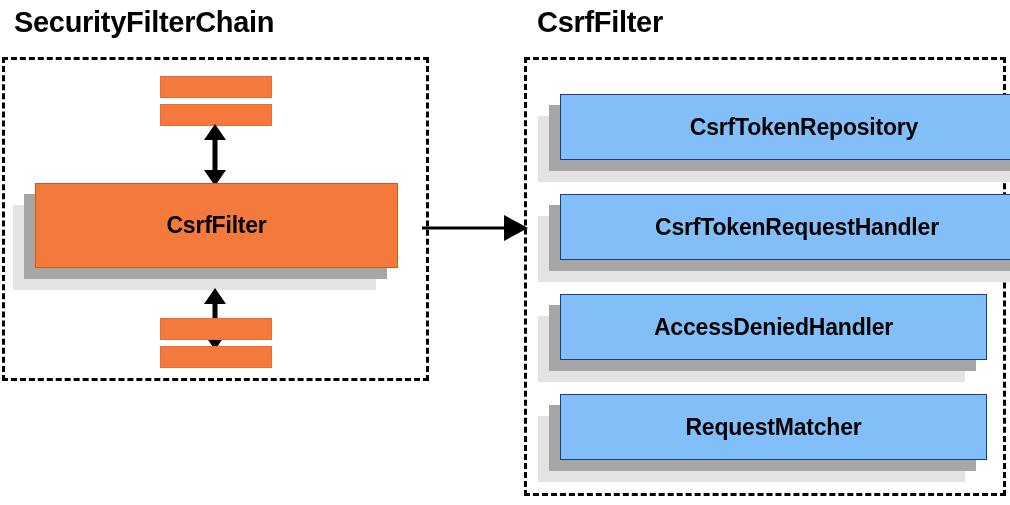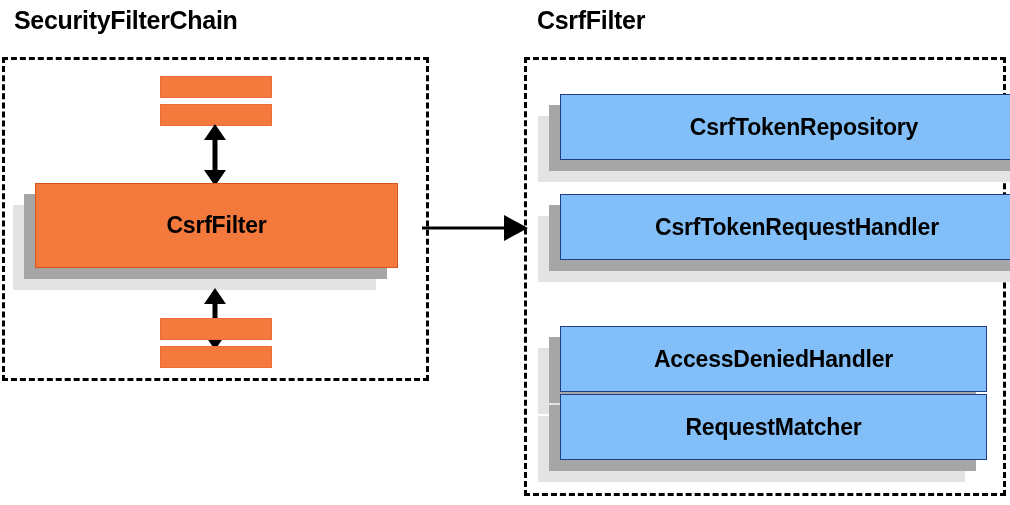--- a/index.html
+++ b/index.html
@@ -17,21 +17,21 @@
     height: 505px;
     background: #ffffff;
     overflow: hidden;
   }
 
   
   .panel-title {
     position: absolute;
     font-family: "Liberation Sans", sans-serif;
     font-weight: bold;
-    font-size: 25px;
+    font-size: 29px;
     line-height: 1;
     color: #000000;
     white-space: nowrap;
     letter-spacing: -0.3px;
   }
   #title-left  { left: 14px;  top: 8px; }
   #title-right { left: 537px; top: 8px; }
 
   
   .panel {
@@ -161,21 +161,21 @@
   </div>
 
   <div class="card blue" style="left:560px; top:194px; width:427px; height:66px;padding-left:47px;">
     <div class="shadow-far"></div>
     <div class="shadow-near"></div>
     <div class="face">
       <span class="label">CsrfTokenRequestHandler</span>
     </div>
   </div>
 
-  <div class="card blue" style="left:560px; top:294px; width:427px; height:66px;margin-top:32px;">
+  <div class="card blue" style="left:560px; top:294px; width:427px; height:66px;">
     <div class="shadow-far"></div>
     <div class="shadow-near"></div>
     <div class="face">
       <span class="label">AccessDeniedHandler</span>
     </div>
   </div>
 
   <div class="card blue" style="left:560px; top:394px; width:427px; height:66px;">
     <div class="shadow-far"></div>
     <div class="shadow-near"></div>

